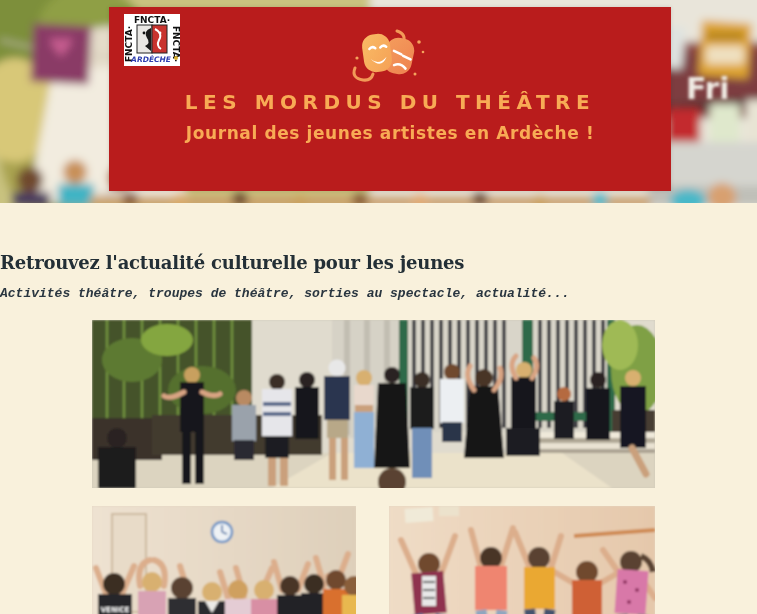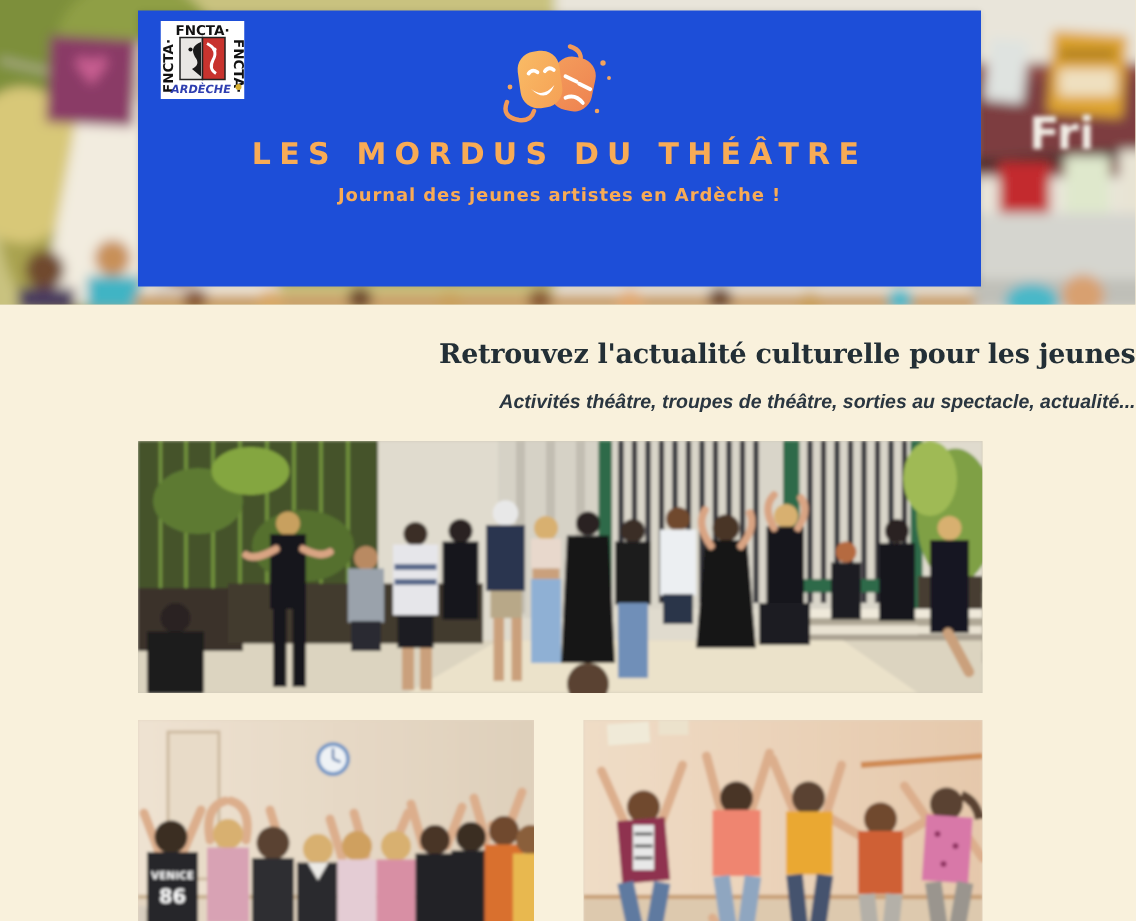--- a/index.html
+++ b/index.html
@@ -5,44 +5,44 @@
   html,body{margin:0;padding:0;}
   body{
     width:757px;height:614px;overflow:hidden;position:relative;
     background:#f9f1dc;
     font-family:"DejaVu Sans",sans-serif;
   }
   
   .hero{position:relative;width:757px;height:203px;overflow:hidden;background:#d8cfae;}
   .hero-bg{position:absolute;left:0;top:0;}
   .hero-card{
-    position:absolute;left:92px;top:7px;width:562px;height:184px;
-    background:#1d4ed8;box-shadow:0 0 4px rgba(0,0,0,.12);
+    position:absolute;left:109px;top:7px;width:562px;height:184px;
+    background:#b91c1c;box-shadow:0 0 4px rgba(0,0,0,.12);
   }
   .fncta-logo{position:absolute;left:15px;top:7px;}
   .masks-wrap{display:flex;justify-content:center;padding-top:21px;}
   .site-title{
     margin:4px 0 0 0;text-align:center;
     font-size:20px;font-weight:bold;letter-spacing:5.5px;
     color:#f8ab55;white-space:nowrap;
   }
   .site-subtitle{
     margin-top:9px;text-align:center;
-    font-size:12px;font-weight:bold;letter-spacing:.6px;
+    font-size:17px;font-weight:bold;letter-spacing:.6px;
     color:#f8ab55;
   }
   
-  .intro{padding-top:20px;text-align:right;color:#232f36;}
+  .intro{padding-top:46px;text-align:left;color:#232f36;}
   .intro-heading{
     font-family:"DejaVu Serif",serif;font-size:18px;font-weight:600;
     line-height:28px;letter-spacing:-.2px;
   }
   .intro-tagline{
     margin-top:9px;
-    font-family:Liberation Sans, sans-serif;font-style:italic;font-weight:600;
+    font-family:Liberation Mono, monospace;font-style:italic;font-weight:600;
     font-size:13px;color:#2a3640;
   }
   
   .content{width:563px;margin-left:92px;}
   .photo-main{margin-top:19px;width:563px;height:168px;overflow:hidden;background:#cfc9b8;}
   .photo-row{display:flex;gap:33px;margin-top:18px;}
   .photo-small{width:264px;height:160px;overflow:hidden;background:#e4d6c2;}
   .photo-small.right{width:266px;}
   svg{display:block;}
 </style>

